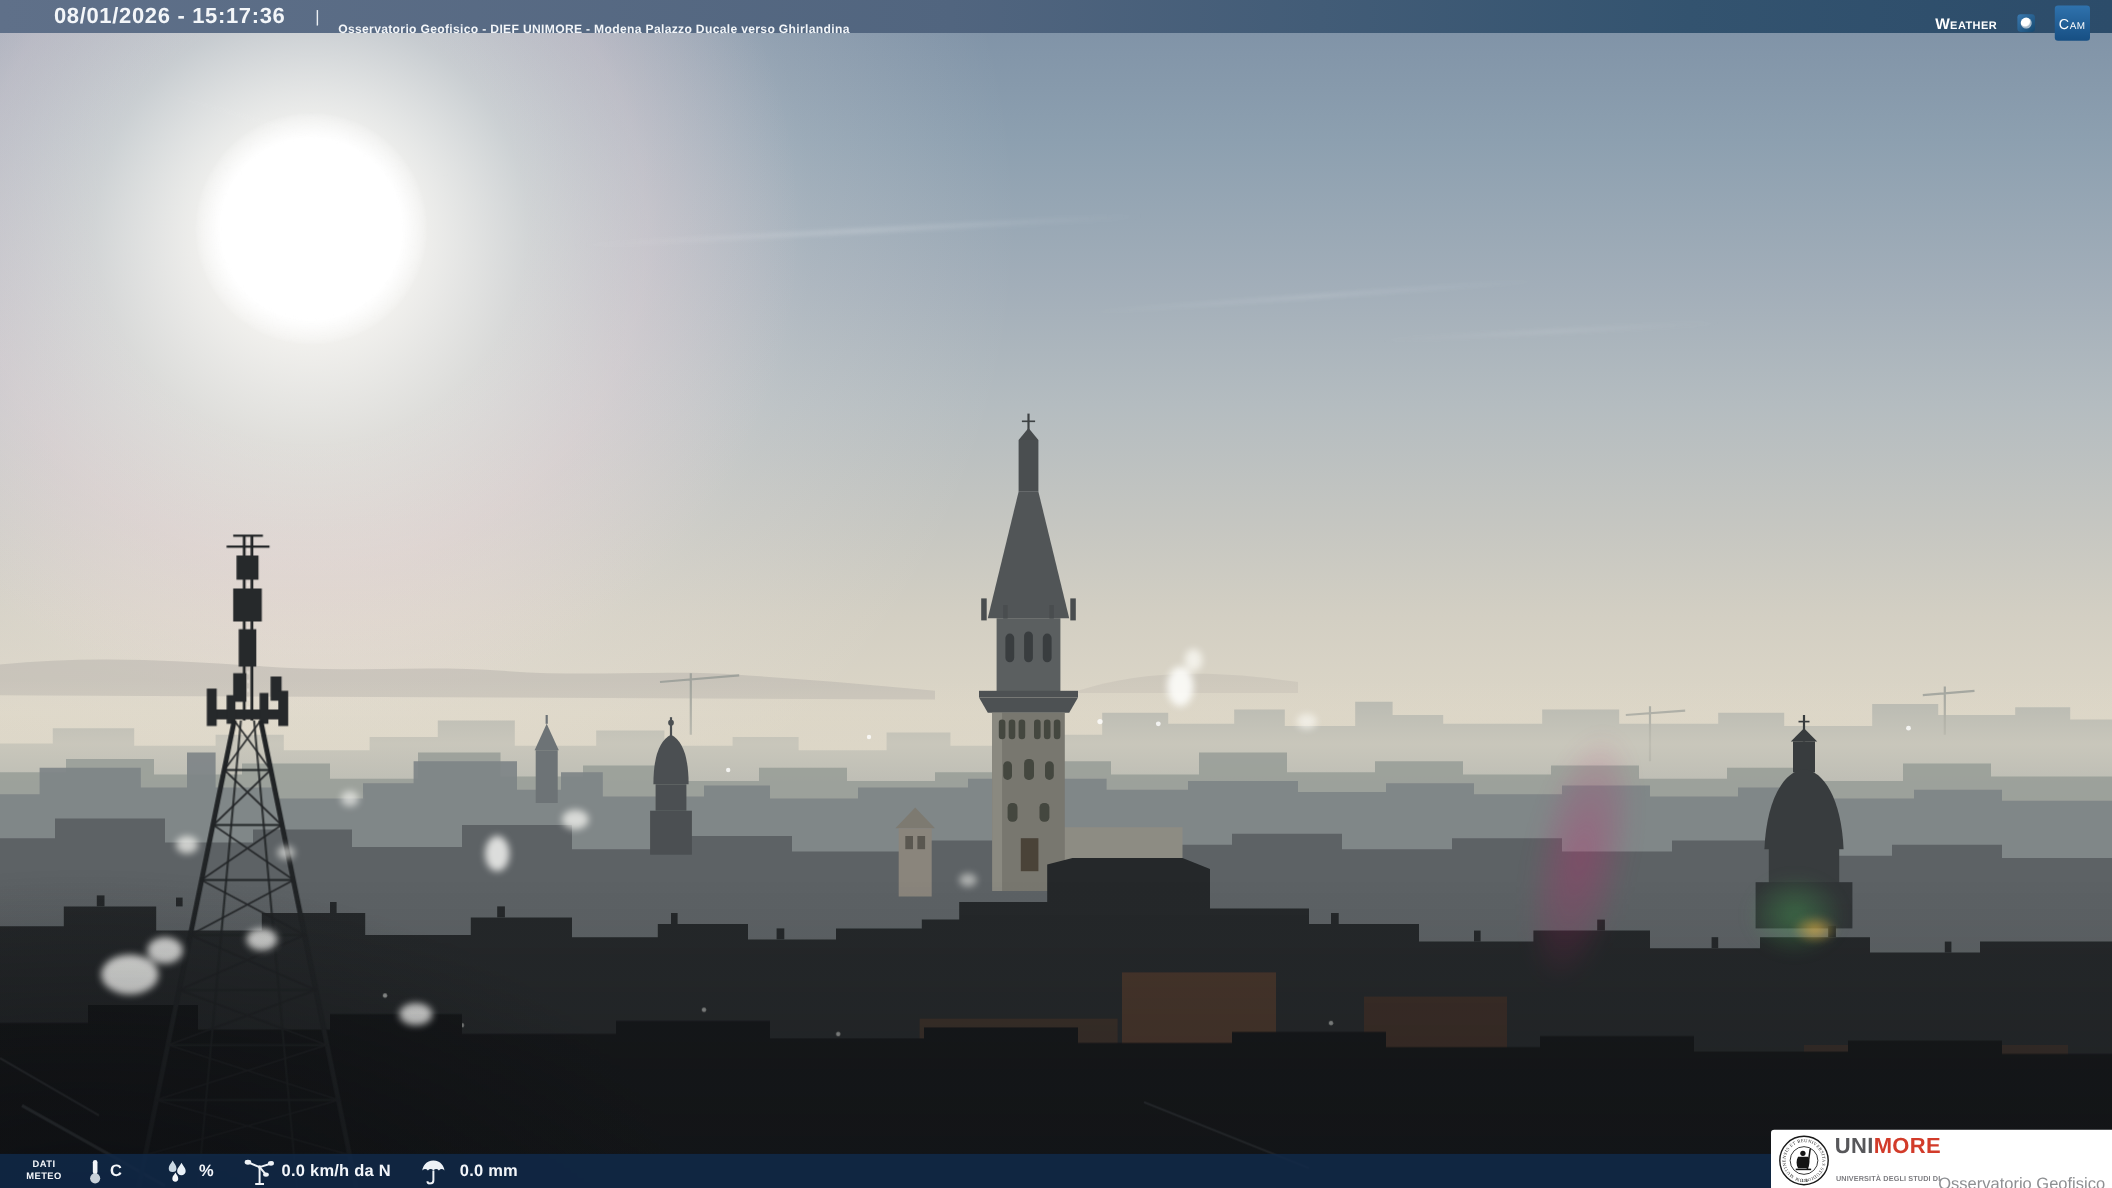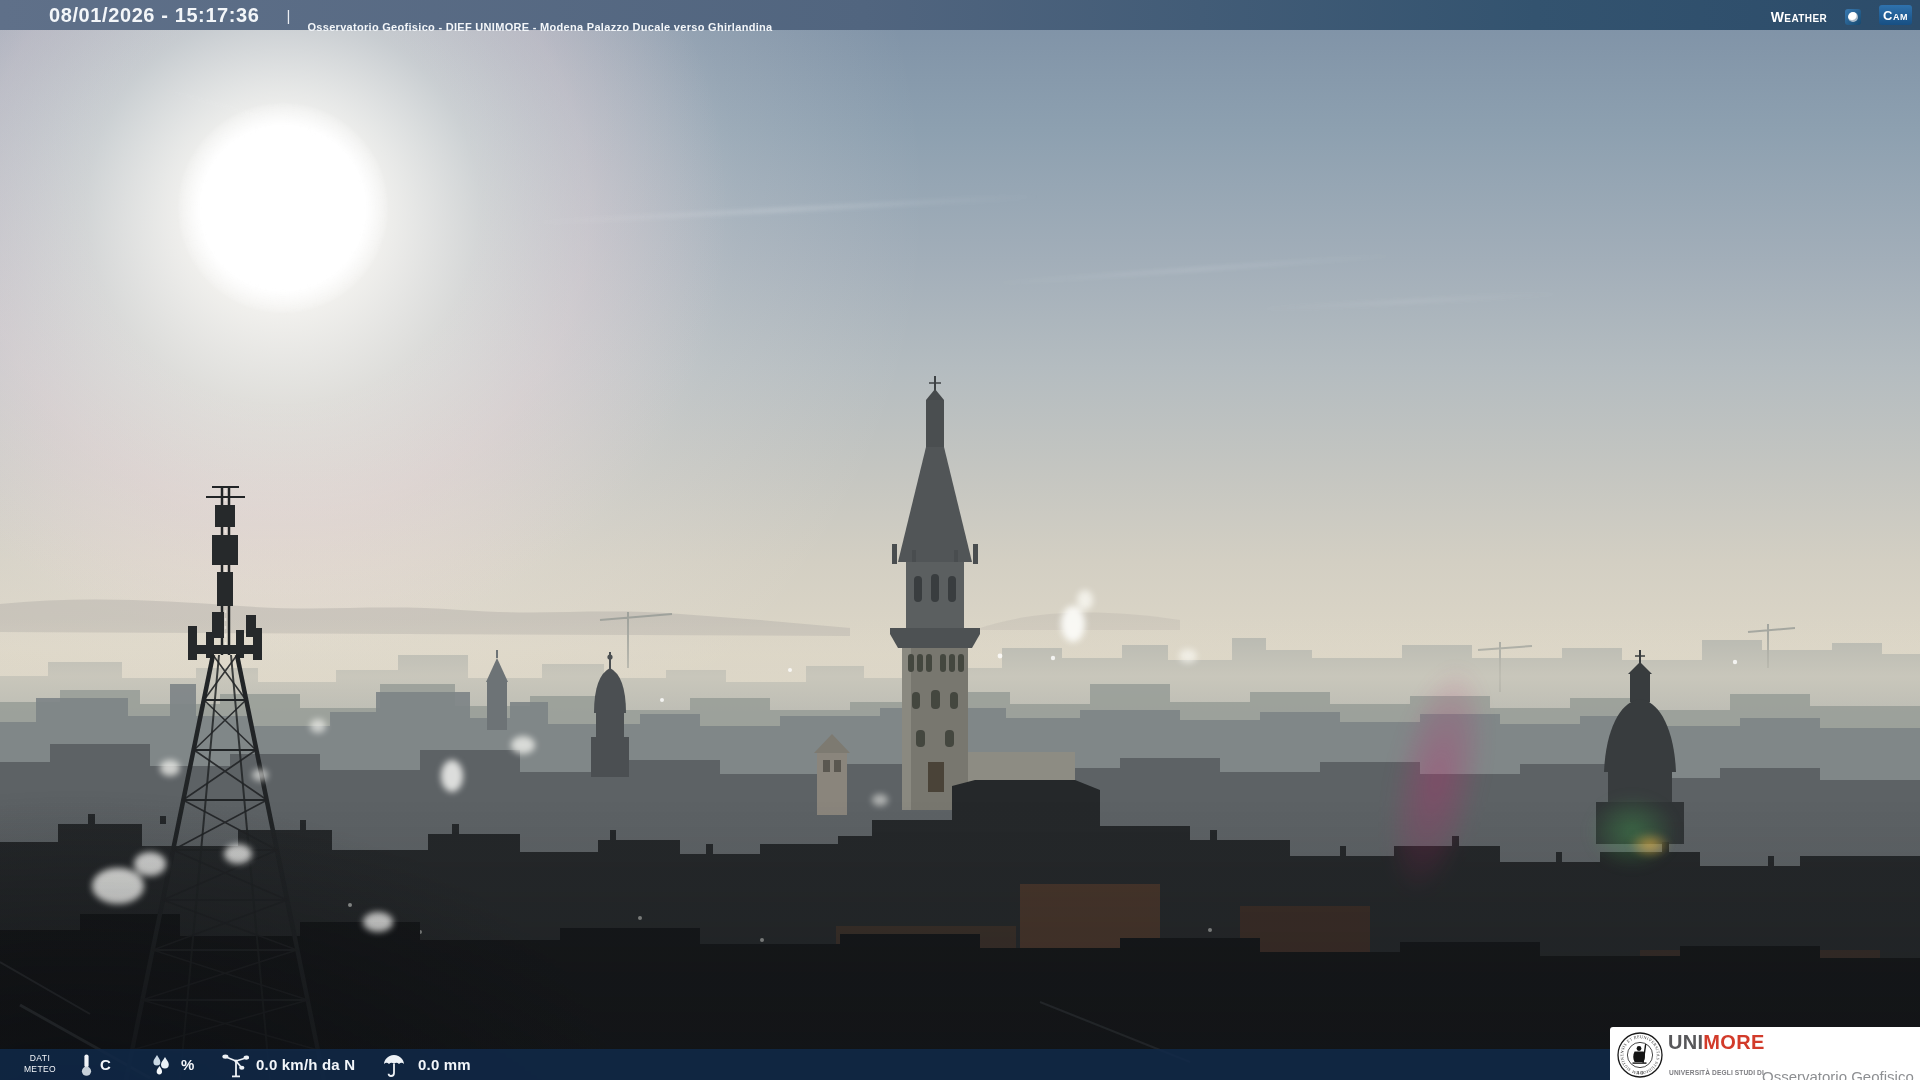--- a/index.html
+++ b/index.html
@@ -43,35 +43,35 @@
   .bottom-shade{position:absolute;inset:0;
       background:linear-gradient(180deg,transparent 74%,rgba(8,10,14,.22) 100%);}
 
   
   .top-bar{position:absolute;left:0;top:0;right:0;height:30px;display:flex;align-items:center;
       background:linear-gradient(90deg,#5f7089 0%,#51657f 45%,#33536f 80%,#2c4c6a 100%);
       color:#f3f6f9;font-weight:bold;}
   .tb-time{margin-left:49px;font-size:20px;letter-spacing:.6px;white-space:pre;}
   .tb-sep{margin:0 17px 0 27px;font-weight:400;opacity:.95;font-size:15px;}
   .tb-title{font-size:11px;letter-spacing:.3px;white-space:pre;margin-top:23px;}
-  .wc{position:absolute;right:8px;top:5px;display:flex;align-items:flex-end;gap:18px;}
+  .wc{position:absolute;right:20px;top:5px;display:flex;align-items:center;gap:18px;}
   .wc-word{color:#fff;font-variant:small-caps;font-weight:bold;font-size:14px;letter-spacing:.4px;}
   .wc-lens{width:16px;height:16px;border-radius:3px;display:flex;align-items:center;justify-content:center;
       background:linear-gradient(135deg,#3a7ab2,#16486e);}
   .wc-lens i{display:block;width:10px;height:10px;border-radius:50%;
       background:radial-gradient(circle at 40% 35%,#ffffff 0 45%,#9fb3c4 60%,#e8eef3 100%);}
-  .wc-cam{height:20px;border-radius:3px;padding:0 4px;display:flex;align-items:center;
-      background:linear-gradient(180deg,#2f72ad,#174f83);color:#fff;font-weight:bold;
+  .wc-cam{height:32px;border-radius:3px;padding:0 4px;display:flex;align-items:center;
+      background:linear-gradient(180deg,#2f72ad,#174f83);color:#fff;font-weight:normal;
       font-size:13px;font-variant:small-caps;letter-spacing:.5px;}
 
   
   .bottom-bar{position:absolute;left:0;bottom:0;right:0;height:31px;
       background:rgba(17,42,74,.84);color:#f3f6fa;}
   .meteo-label{position:absolute;left:18px;top:4px;width:44px;text-align:center;
-      font-size:8.5px;line-height:11px;font-weight:normal;letter-spacing:.4px;}
+      font-size:8.5px;line-height:11px;font-weight:bold;letter-spacing:.4px;}
   .bb-item{position:absolute;top:0;height:31px;display:flex;align-items:center;gap:7px;
       font-size:15px;font-weight:bold;letter-spacing:.2px;white-space:pre;}
   .bb-temp{left:80px;} .bb-hum{left:150px;} .bb-wind{left:222px;} .bb-rain{left:382px;gap:12px;}
   .bb-item svg{display:block;}
 
   
   .logo-box{position:absolute;left:1610px;top:1027px;right:0;bottom:0;background:#fff;
       border-top-left-radius:3px;}
   .seal{position:absolute;left:6px;top:4px;}
   .um-word{position:absolute;left:58px;top:4px;font-size:20px;font-weight:bold;

